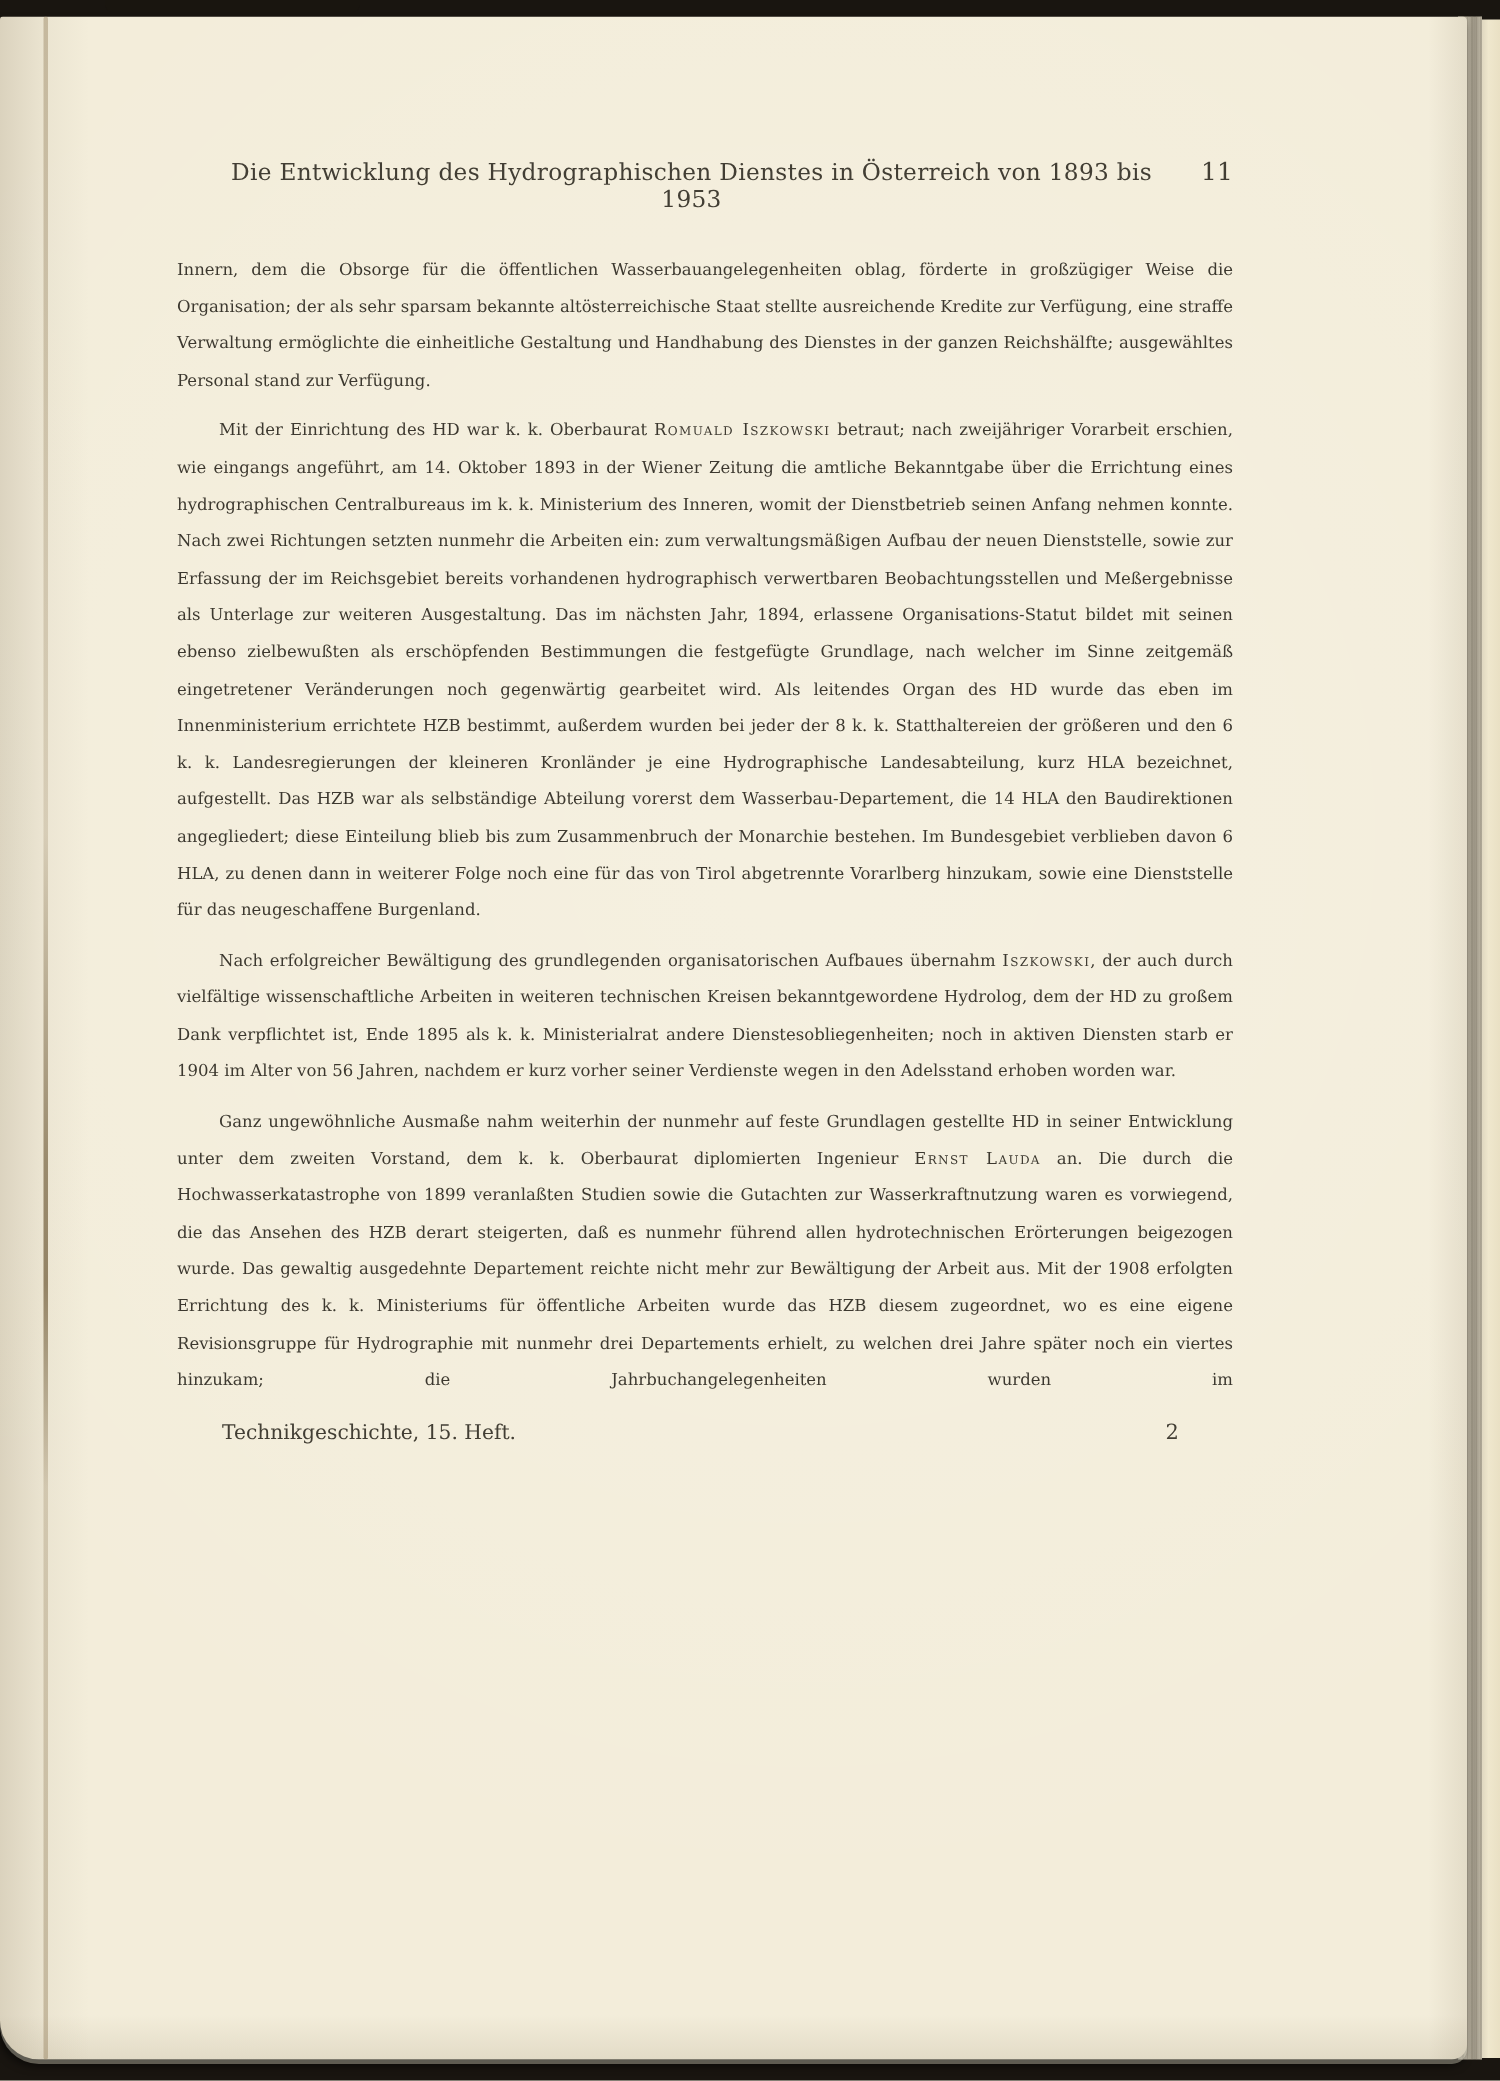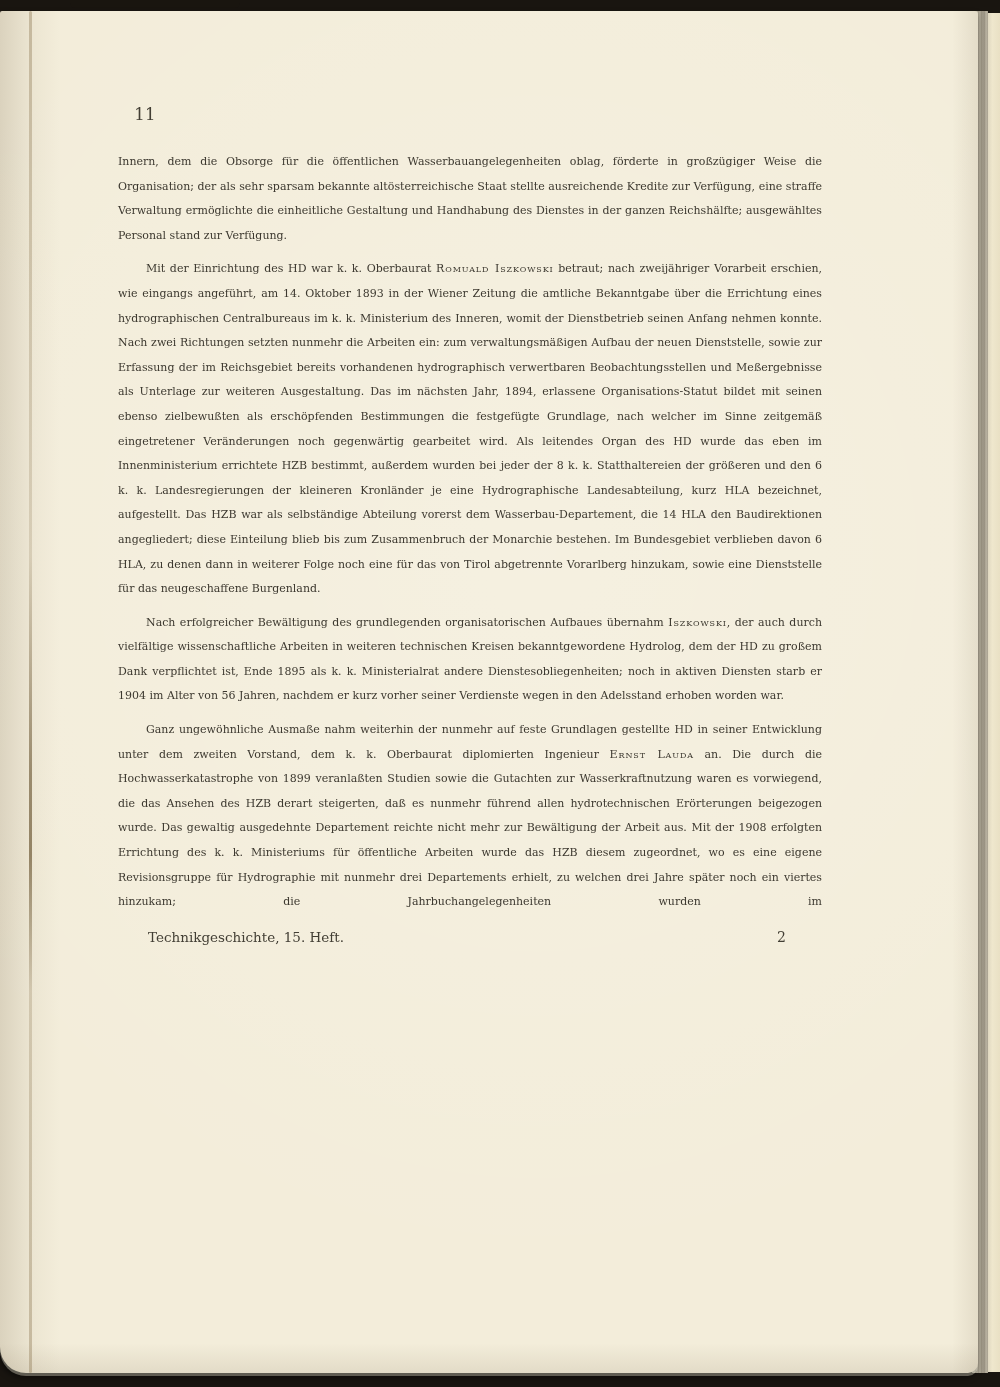--- a/index.html
+++ b/index.html
@@ -55,21 +55,21 @@
   .content{
     position:absolute;left:118px;top:94px;width:704px;
     color:#3c382f;
   }
   .pg-header{
     display:flex;align-items:baseline;
     font-size:15.5px;letter-spacing:.2px;
     margin:0 0 26px 0;color:#423e34;
   }
   .pg-header .title{flex:1;text-align:center;padding-left:36px;}
-  .pg-header .num{width:54px;text-align:center;font-size:16.5px;}
+  .pg-header .num{width:54px;text-align:right;font-size:16.5px;}
   .body-text{font-size:11px;line-height:24.6px;text-align:justify;}
   .para{margin:0 0 9px 0;}
   .para:last-child{margin-bottom:0;}
   .indent{text-indent:28px;}
   .jlast{text-align-last:justify;}
   .sc{font-variant:small-caps;letter-spacing:.9px;}
   .pg-footer{
     display:flex;align-items:flex-end;
     margin-top:14px;font-size:13.5px;color:#423e34;
   }
@@ -83,20 +83,21 @@
   <div class="band-bulge"></div>
   <div class="under-page"></div>
   <div class="page-stack"></div>
 
   <div class="page" style="background-color: rgb(243, 237, 218);">
     <div class="crease"></div>
 
     <div class="content" style="color: rgb(60, 56, 47);">
 
       <div class="pg-header">
+        <span class="title">Die Entwicklung des Hydrographischen Dienstes in Österreich von 1893 bis 1953</span>
         <span class="num">11</span>
       </div>
 
       <div class="body-text">
 
       <p class="para"><span>Innern, dem die Obsorge für die öffentlichen Wasserbauangelegenheiten oblag, förderte in großzügiger Weise die Organisation; der als sehr sparsam bekannte altösterreichische Staat stellte ausreichende Kredite zur Verfügung, eine straffe Verwaltung ermöglichte die einheitliche Gestaltung und Handhabung des Dienstes in der ganzen Reichshälfte; ausgewähltes Personal stand zur Verfügung.</span></p>
           <p class="para indent"><span>Mit der Einrichtung des HD war k. k. Oberbaurat </span><span class="sc">Romuald Iszkowski</span><span> betraut; nach zweijähriger Vorarbeit erschien, wie eingangs angeführt, am 14. Oktober 1893 in der Wiener Zeitung die amtliche Bekanntgabe über die Errichtung eines hydrographischen Centralbureaus im k. k. Ministerium des Inneren, womit der Dienstbetrieb seinen Anfang nehmen konnte. Nach zwei Richtungen setzten nunmehr die Arbeiten ein: zum verwaltungsmäßigen Aufbau der neuen Dienststelle, sowie zur Erfassung der im Reichsgebiet bereits vorhandenen hydrographisch verwertbaren Beobachtungsstellen und Meßergebnisse als Unterlage zur weiteren Ausgestaltung. Das im nächsten Jahr, 1894, erlassene Organisations-Statut bildet mit seinen ebenso zielbewußten als erschöpfenden Bestimmungen die festgefügte Grundlage, nach welcher im Sinne zeitgemäß eingetretener Veränderungen noch gegenwärtig gearbeitet wird. Als leitendes Organ des HD wurde das eben im Innenministerium errichtete HZB bestimmt, außerdem wurden bei jeder der 8 k. k. Statthaltereien der größeren und den 6 k. k. Landesregierungen der kleineren Kronländer je eine Hydrographische Landesabteilung, kurz HLA bezeichnet, aufgestellt. Das HZB war als selbständige Abteilung vorerst dem Wasserbau-Departement, die 14 HLA den Baudirektionen angegliedert; diese Einteilung blieb bis zum Zusammenbruch der Monarchie bestehen. Im Bundesgebiet verblieben davon 6 HLA, zu denen dann in weiterer Folge noch eine für das von Tirol abgetrennte Vorarlberg hinzukam, sowie eine Dienststelle für das neugeschaffene Burgenland.</span></p>
           <p class="para indent"><span>Nach erfolgreicher Bewältigung des grundlegenden organisatorischen Aufbaues übernahm </span><span class="sc">Iszkowski</span><span>, der auch durch vielfältige wissenschaftliche Arbeiten in weiteren technischen Kreisen bekanntgewordene Hydrolog, dem der HD zu großem Dank verpflichtet ist, Ende 1895 als k. k. Ministerialrat andere Dienstesobliegenheiten; noch in aktiven Diensten starb er 1904 im Alter von 56 Jahren, nachdem er kurz vorher seiner Verdienste wegen in den Adelsstand erhoben worden war.</span></p>
           <p class="para indent jlast"><span>Ganz ungewöhnliche Ausmaße nahm weiterhin der nunmehr auf feste Grundlagen gestellte HD in seiner Entwicklung unter dem zweiten Vorstand, dem k. k. Oberbaurat diplomierten Ingenieur </span><span class="sc">Ernst Lauda</span><span> an. Die durch die Hochwasserkatastrophe von 1899 veranlaßten Studien sowie die Gutachten zur Wasserkraftnutzung waren es vorwiegend, die das Ansehen des HZB derart steigerten, daß es nunmehr führend allen hydrotechnischen Erörterungen beigezogen wurde. Das gewaltig ausgedehnte Departement reichte nicht mehr zur Bewältigung der Arbeit aus. Mit der 1908 erfolgten Errichtung des k. k. Ministeriums für öffentliche Arbeiten wurde das HZB diesem zugeordnet, wo es eine eigene Revisionsgruppe für Hydrographie mit nunmehr drei Departements erhielt, zu welchen drei Jahre später noch ein viertes hinzukam; die Jahrbuchangelegenheiten wurden im</span></p>
         </div>

